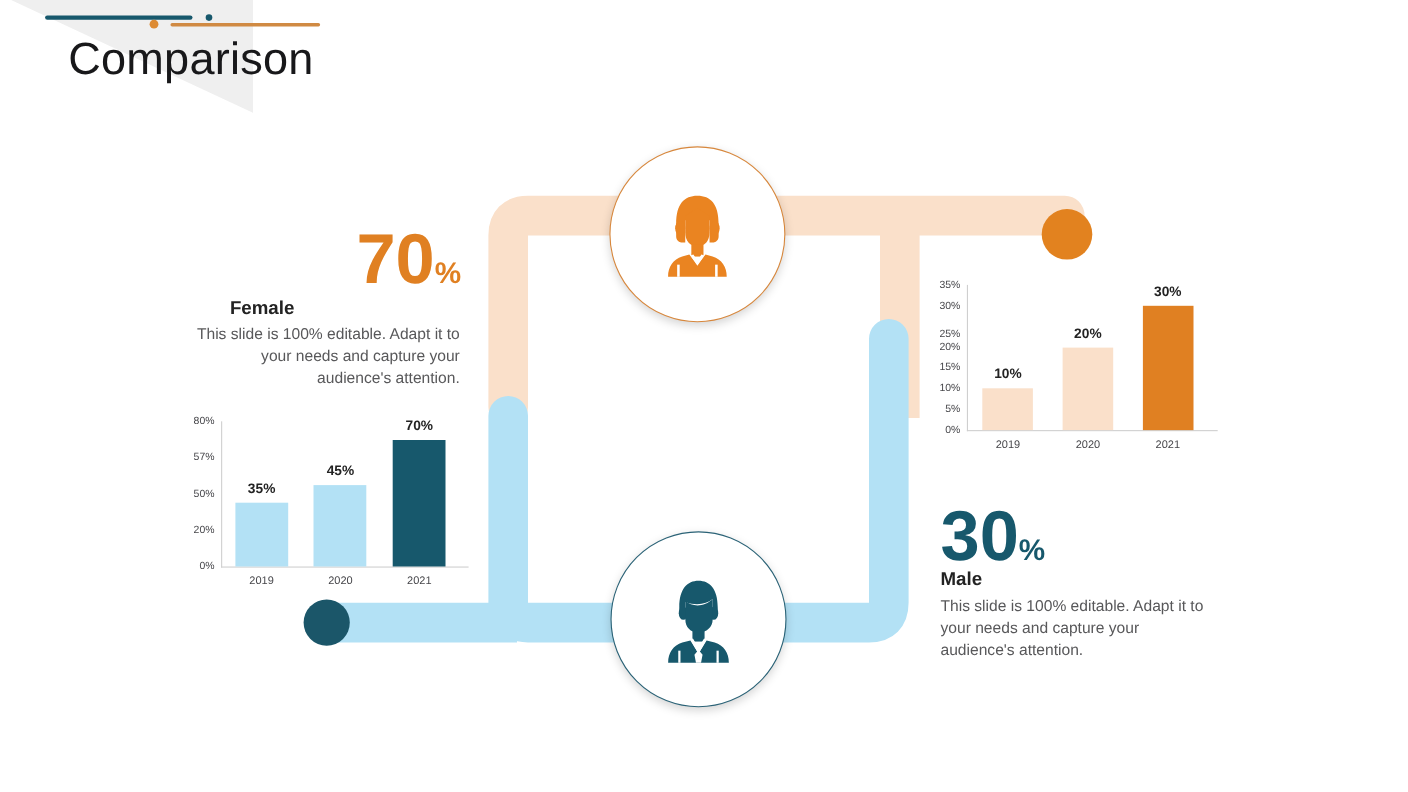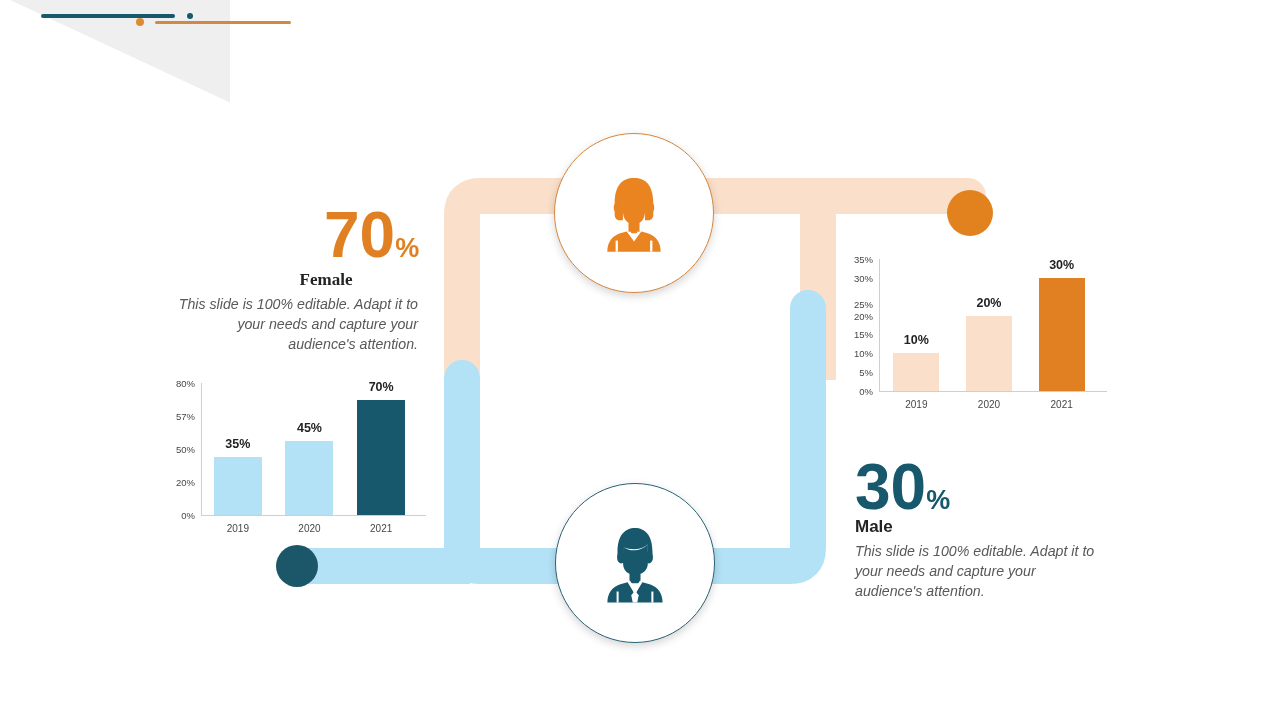--- a/index.html
+++ b/index.html
@@ -117,23 +117,22 @@
     font-size: 17px;
     font-weight: bold;
     color: #232323;
     white-space: nowrap;
   }
   .block-body {
     position: absolute;
     font-size: 14.2px;
     line-height: 1.42;
     color: #58585a;
-    font-style: italic;
-  }
-  .female-heading { left: 226px; top: 270px; width: 200px; text-align: center; font-family: Liberation Serif, serif; }
+  }
+  .female-heading { left: 209px; top: 270px; width: 200px; text-align: left; }
   .female-body    { left: 175px; top: 294px; width: 243px; text-align: right; }
   .male-heading   { left: 855px; top: 517px; }
   .male-body      { left: 855px; top: 541px; width: 248px; text-align: left; }
 
   
   .chart {
     position: absolute;
   }
   .chart-left  { left: 170px; top: 383px;  width: 255px; height: 160px; }
   .chart-right { left: 848px; top: 259px;  width: 258px; height: 160px; }
@@ -203,20 +202,21 @@
 
 <div id="slide">
 
   <div class="corner-tri"></div>
 
   <div class="rule-teal"></div>
   <div class="dot-teal-sm"></div>
   <div class="rule-orange"></div>
   <div class="dot-orange-sm"></div>
 
+  <div class="page-title">Comparison</div>
 
   <svg class="ribbon" viewBox="0 0 1280 720" xmlns="http://www.w3.org/2000/svg">
 
     <path d="M 462,370 L 462,214 Q 462,196 480,196 L 968,196" fill="none" stroke="#fae0ca" stroke-width="36" stroke-linecap="round" stroke-linejoin="round"></path>
 
     <path d="M 818,196 L 818,380" fill="none" stroke="#fae0ca" stroke-width="36" stroke-linecap="butt"></path>
 
     <path d="M 462,378 L 462,548 Q 462,566 480,566 L 790,566 Q 808,566 808,548 L 808,308" fill="none" stroke="#b3e1f5" stroke-width="36" stroke-linecap="round" stroke-linejoin="round"></path>
 
     <path d="M 297,566 L 470,566" fill="none" stroke="#b3e1f5" stroke-width="36" stroke-linecap="butt"></path>

